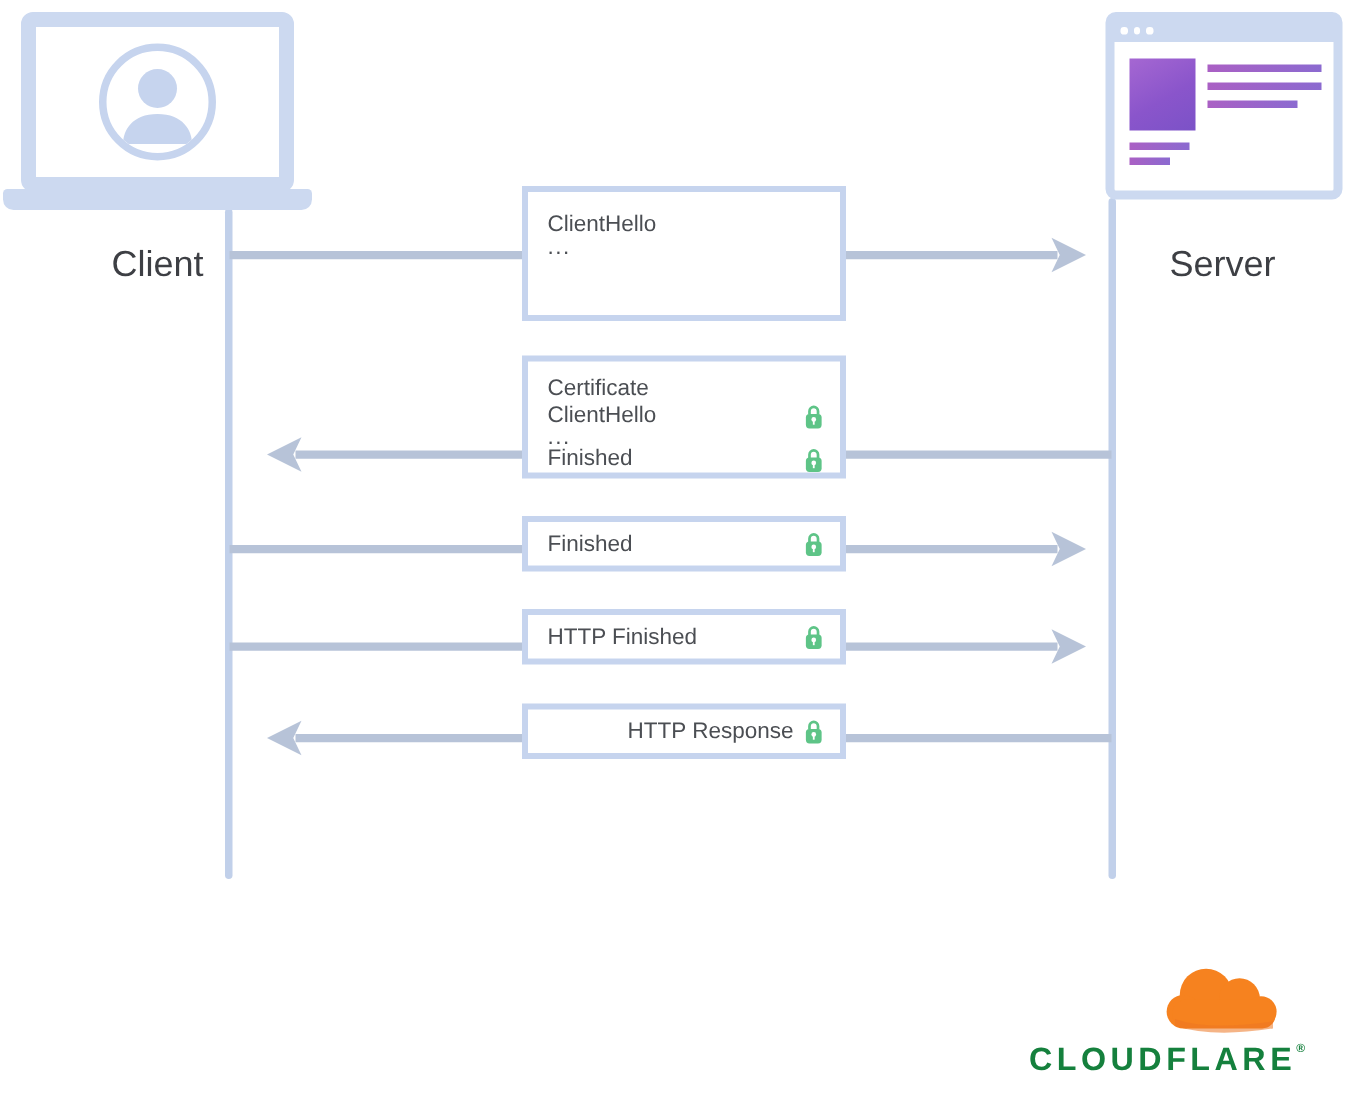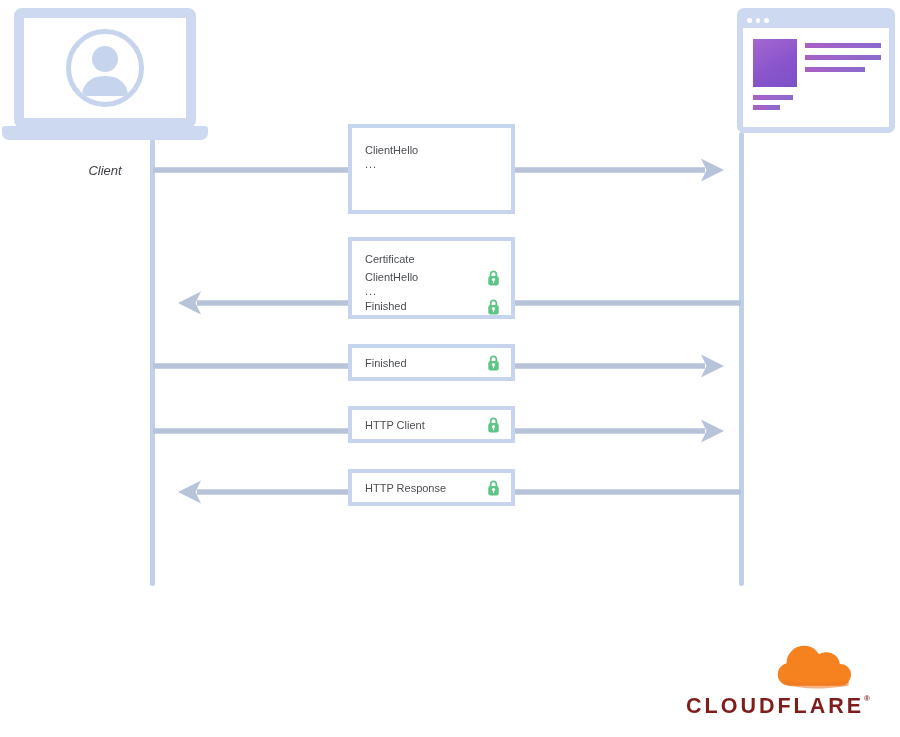--- a/index.html
+++ b/index.html
@@ -40,61 +40,61 @@
   .b-line { position:absolute; height:5px; background:linear-gradient(90deg,#aa60c4,#8b6ad0); }
   .b-line1 { left:62px; top:15px; width:76px; }
   .b-line2 { left:62px; top:27px; width:76px; }
   .b-line3 { left:62px; top:39px; width:60px; }
   .b-line4 { left:10px; top:67px; width:40px; }
   .b-line5 { left:10px; top:77px; width:27px; }
 
   
   .actor-label {
     position:absolute; top:163px; width:150px; text-align:center;
-    font-size:13px; color:#3d3f44; z-index:3;font-style:italic;
+    font-size:24px; color:#3d3f44; z-index:3;
   }
   .client-label { left:30px; }
   .server-label { left:740px; }
 
   
   .lifeline { position:absolute; width:5px; background:#c1d0ea; border-radius:3px; z-index:0; }
   .client-lifeline { left:150px; top:139px; height:447px; }
   .server-lifeline { left:739px; top:132px; height:454px; }
 
   
   .arrows { position:absolute; left:0; top:0; z-index:1; }
 
   
   .msg-box {
-    position:absolute; left:348px; width:167px; background:#fff;
-    border:4px solid #c6d4ee; z-index:2; color:#4b4e53; font-size:11px;
+    position:absolute; left:348px; width:216px; background:#fff;
+    border:4px solid #c6d4ee; z-index:2; color:#4b4e53; font-size:15px;
   }
   .msg-multi { padding:9px 10px 7px 13px; }
   .msg-single {
     height:37px; display:flex; align-items:center; justify-content:space-between;
     padding:0 10px 0 13px;
   }
   .msg-line {
     display:flex; align-items:center; justify-content:space-between;
     line-height:18px; height:18px;
   }
   .msg-line.dots { height:11px; line-height:9px; letter-spacing:1px; }
   .box-clienthello { top:124px; height:90px; padding-top:13px; }
   .box-serverhello { top:237px; height:82px; }
   .box-finished    { top:344px; }
   .box-request     { top:406px; }
-  .box-response    { top:469px; }
+  .box-response    { top:469px;justify-content:flex-end; }
   .lock { width:15px; height:19px; flex-shrink:0; margin-left:6px; }
   .lock svg { display:block; width:15px; height:19px; }
 
   
   .cf-logo { position:absolute; left:686px; top:641px; width:188px; z-index:3; }
   .cf-cloud { display:block; margin:0 14px 2px auto; }
   .cf-word {
-    font-weight:bold; font-size:21.5px; letter-spacing:3px; color:#7f1d1d;
+    font-weight:bold; font-size:21.5px; letter-spacing:3px; color:#15803d;
     white-space:nowrap;
   }
   .cf-reg { font-size:8px; vertical-align:top; letter-spacing:0; }
 </style>
 </head>
 <body>
 
 <div class="canvas">
 
   <div class="laptop-screen">
@@ -116,20 +116,21 @@
     </div>
     <div class="browser-body">
       <div class="b-square"></div>
       <div class="b-line b-line1"></div>
       <div class="b-line b-line2"></div>
       <div class="b-line b-line3"></div>
       <div class="b-line b-line4"></div>
       <div class="b-line b-line5"></div>
     </div>
   </div>
+  <div class="actor-label server-label">Server</div>
 
   <div class="lifeline client-lifeline"></div>
   <div class="lifeline server-lifeline"></div>
 
   <svg class="arrows" width="900" height="737">
     <g>
       <line x1="153" y1="170" x2="705" y2="170" stroke="#b7c3d8" stroke-width="5.5"></line>
       <path d="M724 170 L701 158.5 L706.5 170 L701 181.5 Z" fill="#b7c3d8"></path>
     </g>
     <g>
@@ -196,21 +197,21 @@
       <svg viewBox="0 0 20 25">
         <path d="M6.2 11 V8 a3.8 3.8 0 0 1 7.6 0 V11" fill="none" stroke="#5ec487" stroke-width="2.4"></path>
         <rect x="3" y="10.5" width="14" height="12.8" rx="3.2" fill="#5ec487"></rect>
         <circle cx="10" cy="15.3" r="2.1" fill="#ffffff"></circle>
         <rect x="9.2" y="16.2" width="1.6" height="3.8" fill="#ffffff"></rect>
       </svg>
     </span>
   </div>
 
   <div class="msg-box msg-single box-request">
-    <span>HTTP Client</span>
+    <span>HTTP Finished</span>
     <span class="lock">
       <svg viewBox="0 0 20 25">
         <path d="M6.2 11 V8 a3.8 3.8 0 0 1 7.6 0 V11" fill="none" stroke="#5ec487" stroke-width="2.4"></path>
         <rect x="3" y="10.5" width="14" height="12.8" rx="3.2" fill="#5ec487"></rect>
         <circle cx="10" cy="15.3" r="2.1" fill="#ffffff"></circle>
         <rect x="9.2" y="16.2" width="1.6" height="3.8" fill="#ffffff"></rect>
       </svg>
     </span>
   </div>
 

